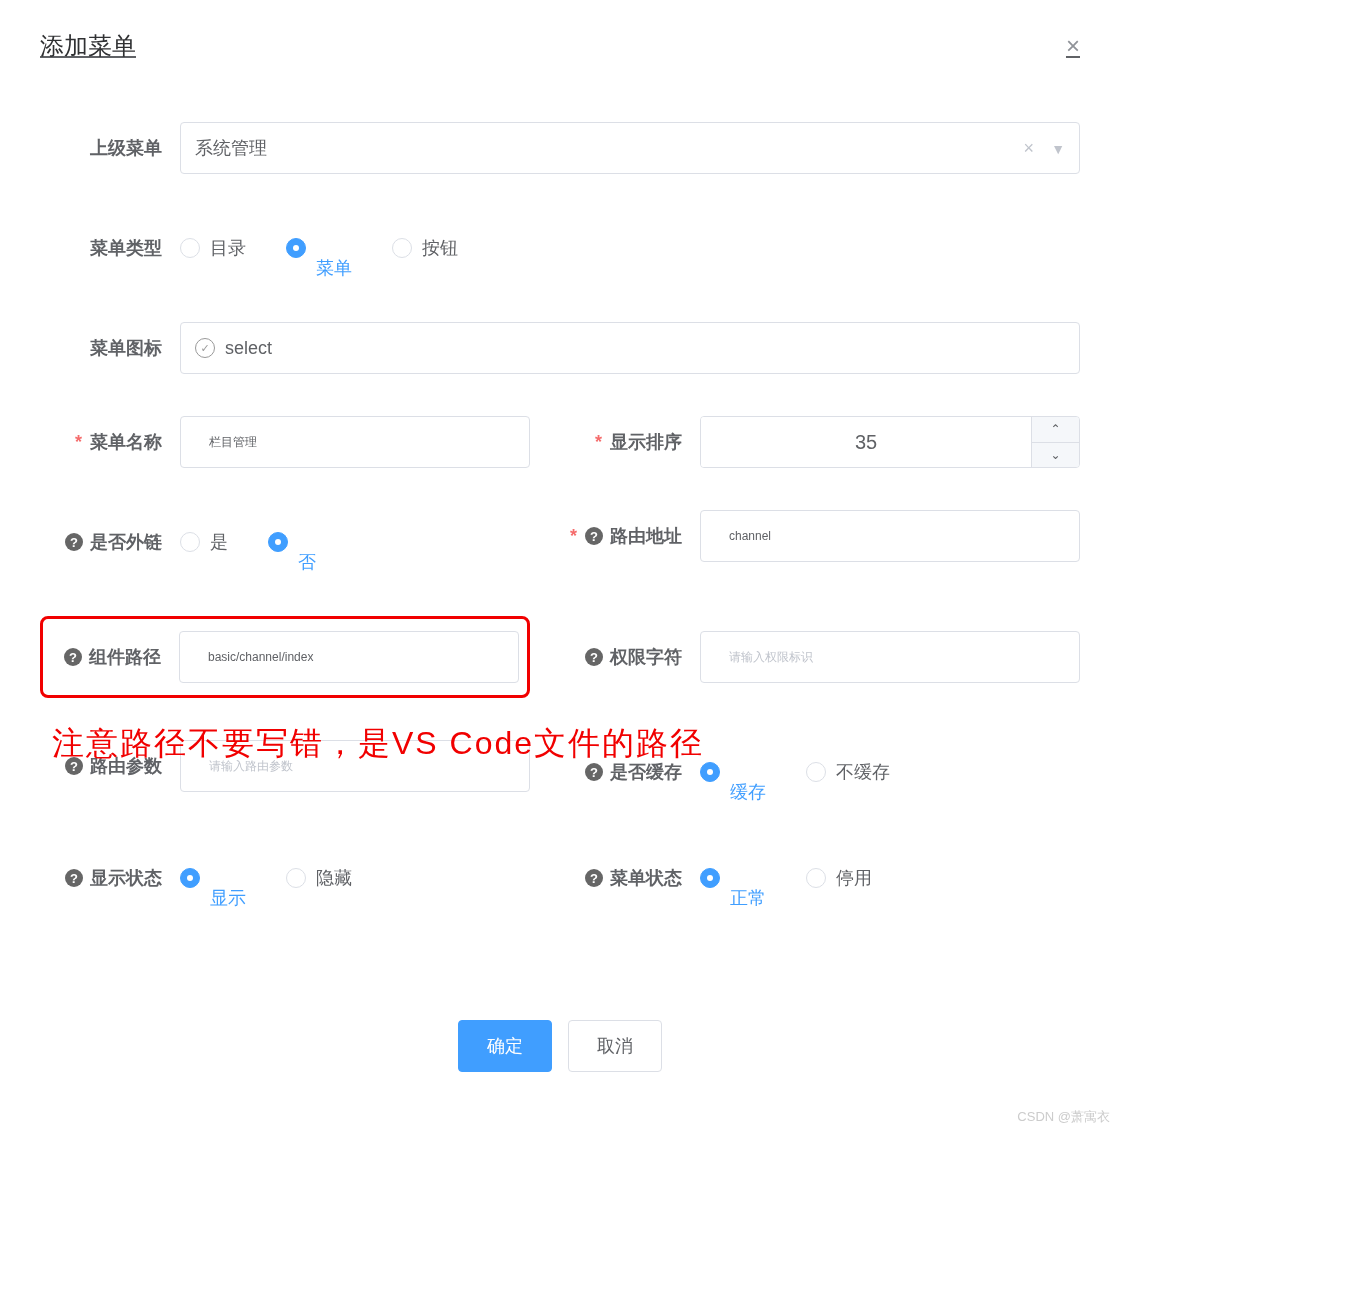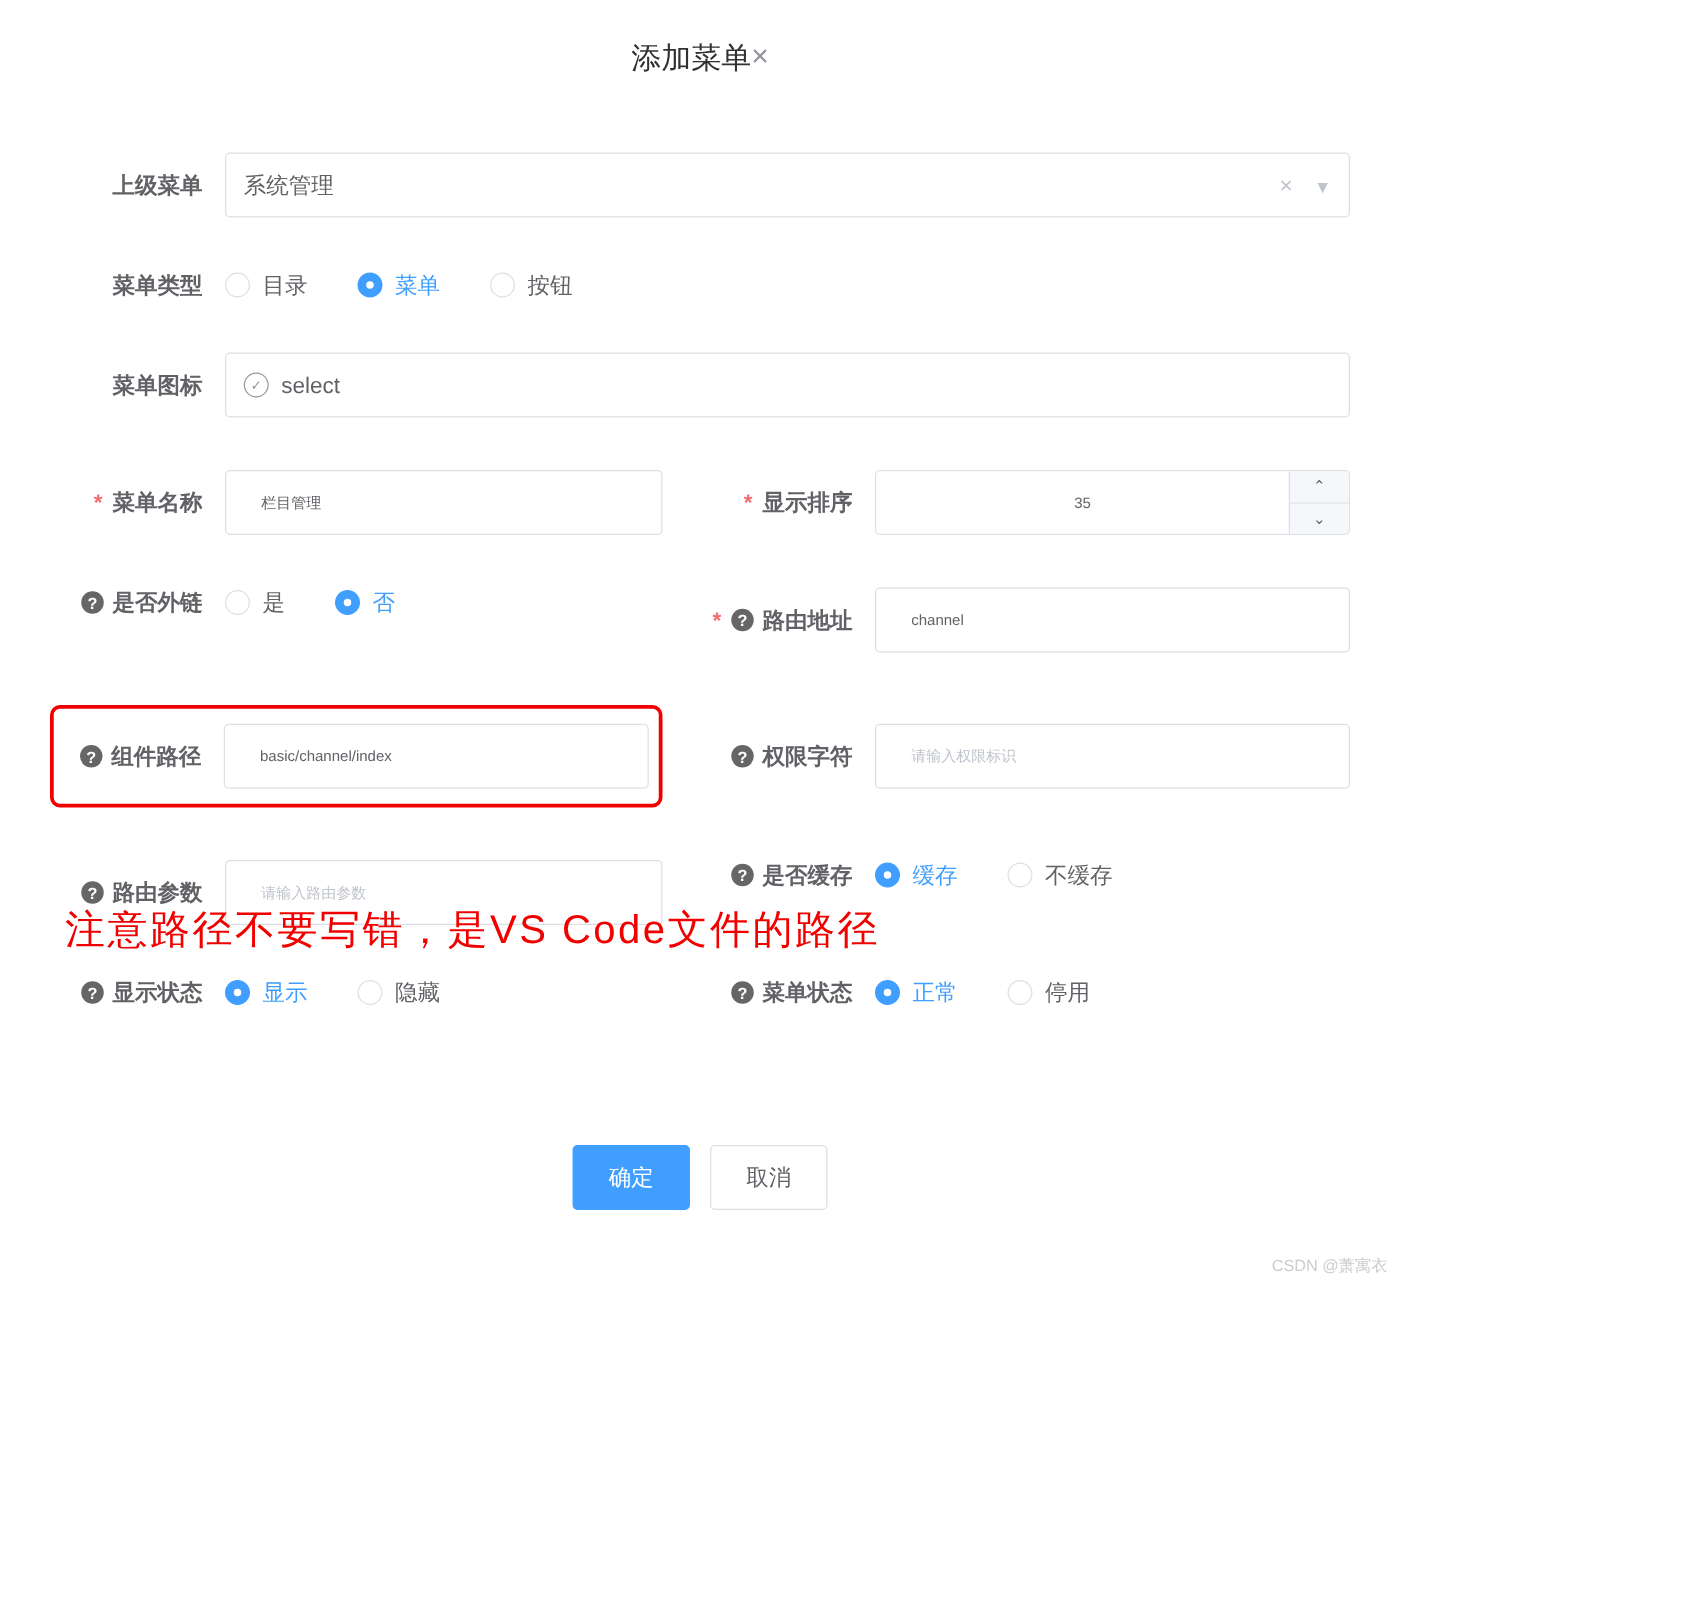--- a/index.html
+++ b/index.html
@@ -10,23 +10,24 @@
       position: relative;
       color: #606266;
       font-size: 18px;
     }
     .dialog {
       padding: 30px 40px 30px 40px;
       position: relative;
     }
     .header {
       display: flex;
-      justify-content: center;
+      justify-content: space-between;
       align-items: center;
       margin-bottom: 60px;
+      text-decoration: underline;
     }
     .title {
       font-size: 24px;
       color: #303133;
       font-weight: 400;
     }
     .close-btn {
       font-size: 24px;
       color: #909399;
       cursor: pointer;
@@ -133,21 +134,21 @@
       display: flex;
       border: 1px solid #dcdfe6;
       border-radius: 4px;
       height: 52px;
       overflow: hidden;
     }
     .number-input input {
       flex: 1;
       border: none;
       text-align: center;
-      font-size: 12px;
+      font-size: 20px;
       color: #606266;
       outline: none;
     }
     .number-input .steppers {
       display: flex;
       flex-direction: column;
       border-left: 1px solid #dcdfe6;
       width: 48px;
     }
     .number-input .stepper {
@@ -185,21 +186,21 @@
       border-color: #409eff;
       background: #409eff;
     }
     .radio.selected .radio-circle::after {
       content: "";
       width: 6px;
       height: 6px;
       background: #fff;
       border-radius: 50%;
     }
-    .radio.selected .radio-label { color: #409eff; }
+    .radio.selected .radio-label { color: #409eff; margin-top: 40px; }
     .radio-label { color: #606266; font-size: 18px; }
     .highlight-box {
       border: 3px solid #f10000;
       border-radius: 8px;
       padding: 12px 8px;
       display: flex;
       align-items: center;
     }
     .annotation {
       position: absolute;

